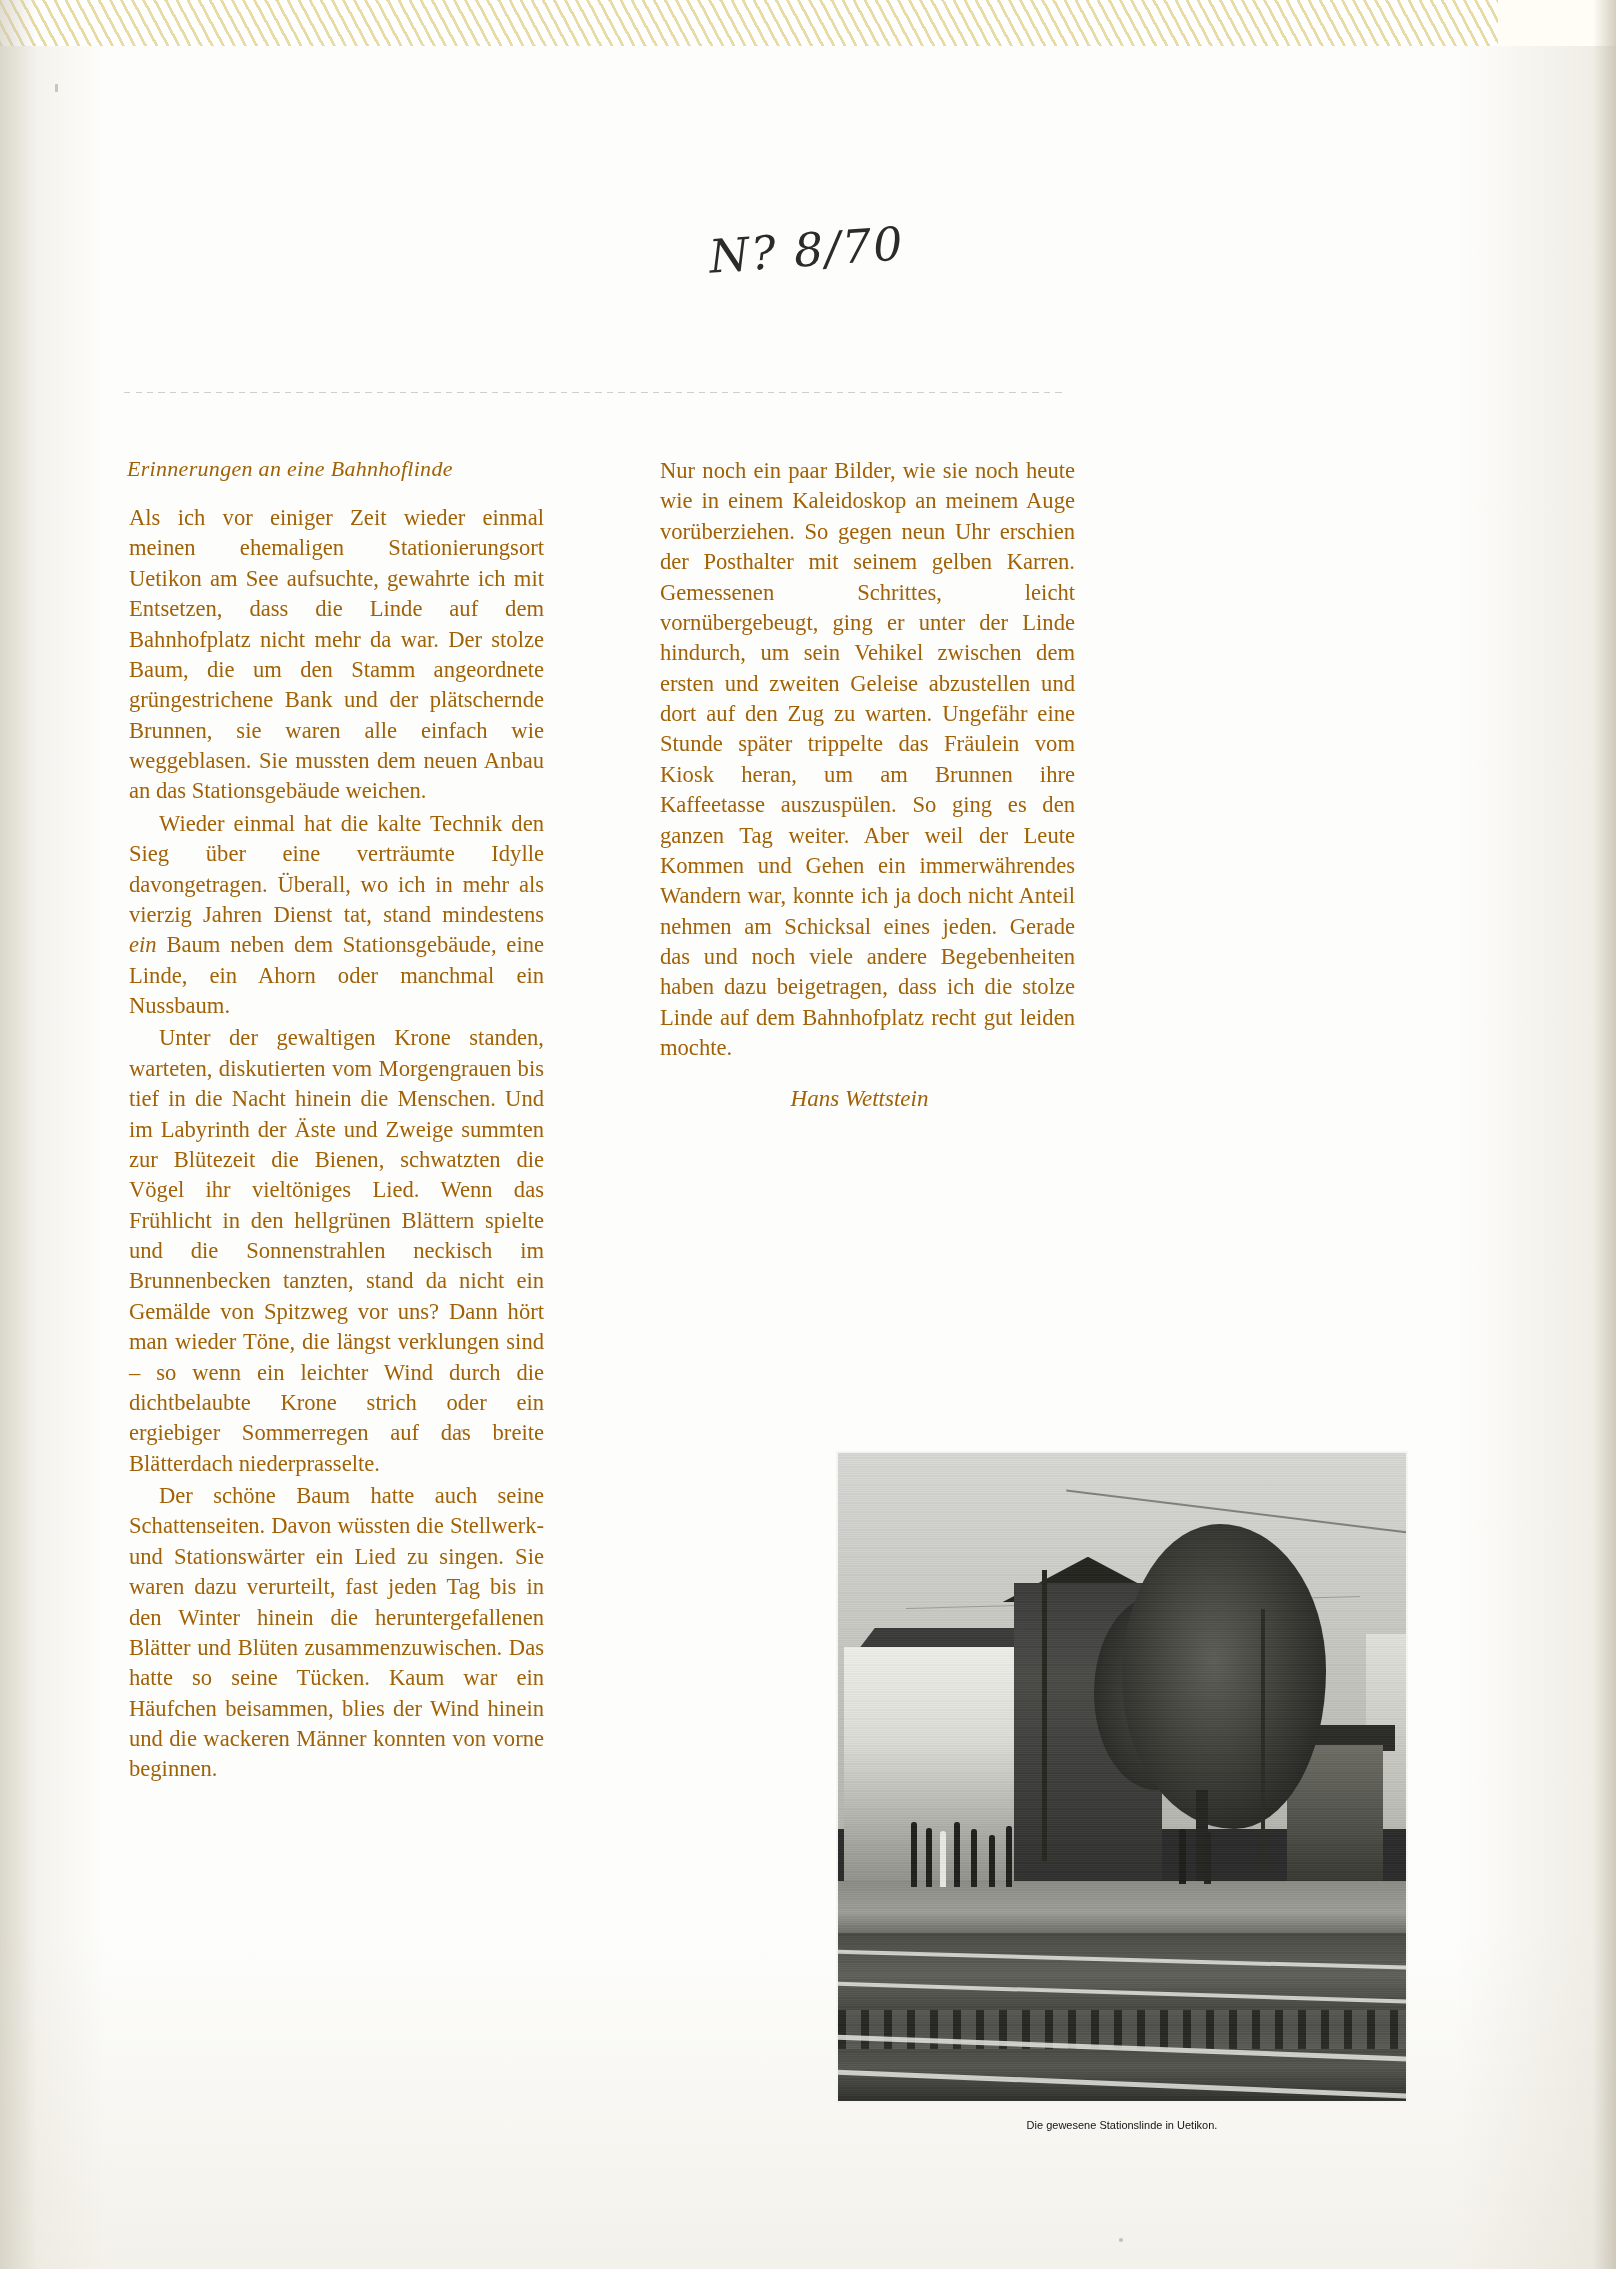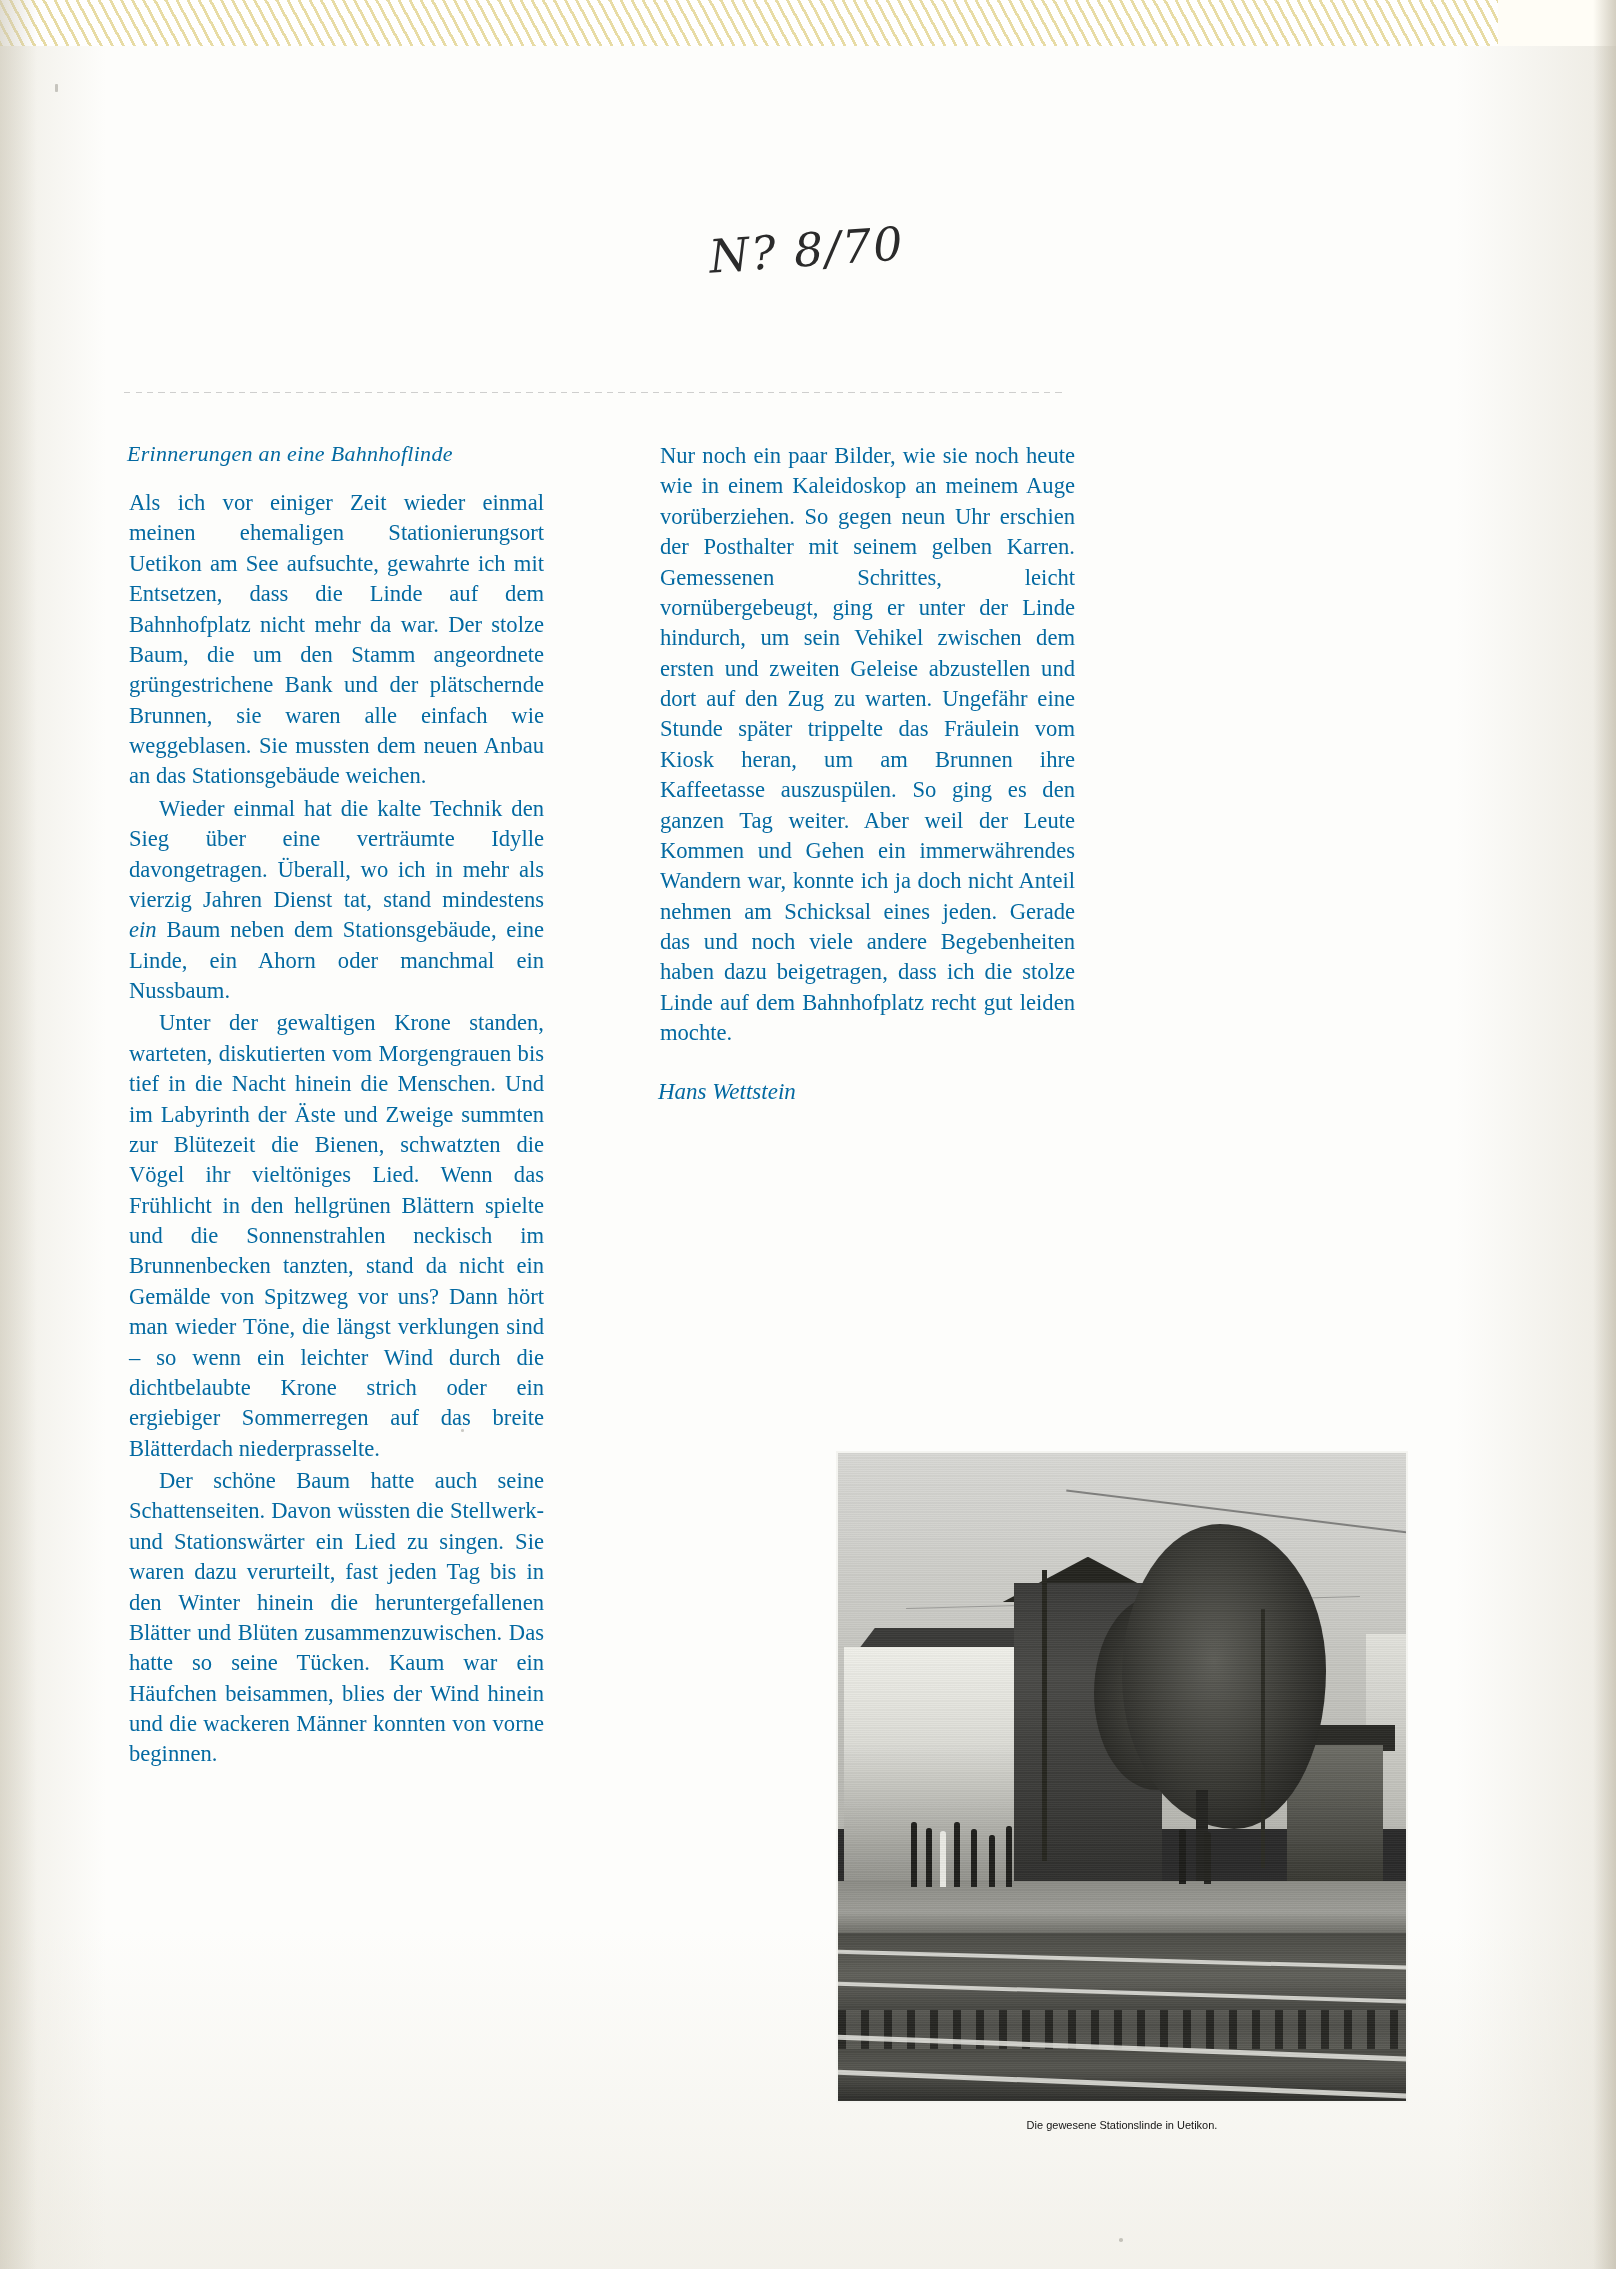--- a/index.html
+++ b/index.html
@@ -106,25 +106,25 @@
     background: repeating-linear-gradient(90deg,
         rgba(120,120,120,0.35) 0px,
         rgba(120,120,120,0.35) 6.2px,
         rgba(255,255,255,0) 6.2px,
         rgba(255,255,255,0) 11.5px);
   }
 
   
   .col {
     position: absolute;
-    top: 439px;
+    top: 454px;
     width: 419px;
     font-size: 22.6px;
     line-height: 1.345;
-    color: #0369a1;
+    color: #a16207;
     text-align: justify;
     -webkit-hyphens: auto;
     hyphens: auto;
   }
   .col.left  { left: 127px; }
   .col.right { left: 658px; }
 
   .subhead {
     font-style: italic;
     font-size: 22px;
@@ -135,22 +135,22 @@
   .col p {
     margin: 2px;
     text-indent: 30px;
   }
   .col p.first {
     text-indent: 0;
   }
   .col p em { }
 
   .byline {
-    margin-top: 28px;
-    text-align: left;
+    margin-top: 20px;
+    text-align: center;
     font-style: italic;
     font-size: 23px;
     padding-right: 16px;
   }
 
   
   .photo-wrap {
     position: absolute;
     left: 836px;
     top: 1451px;

